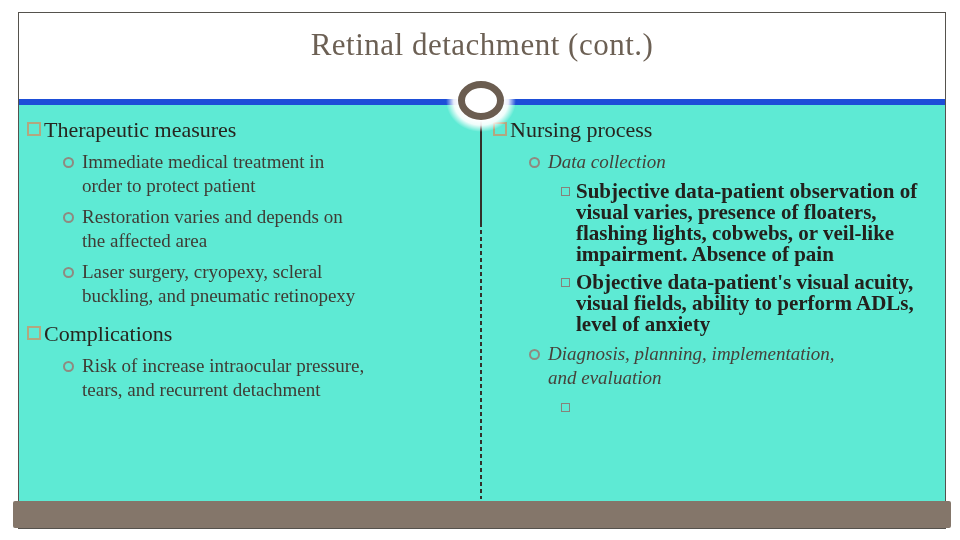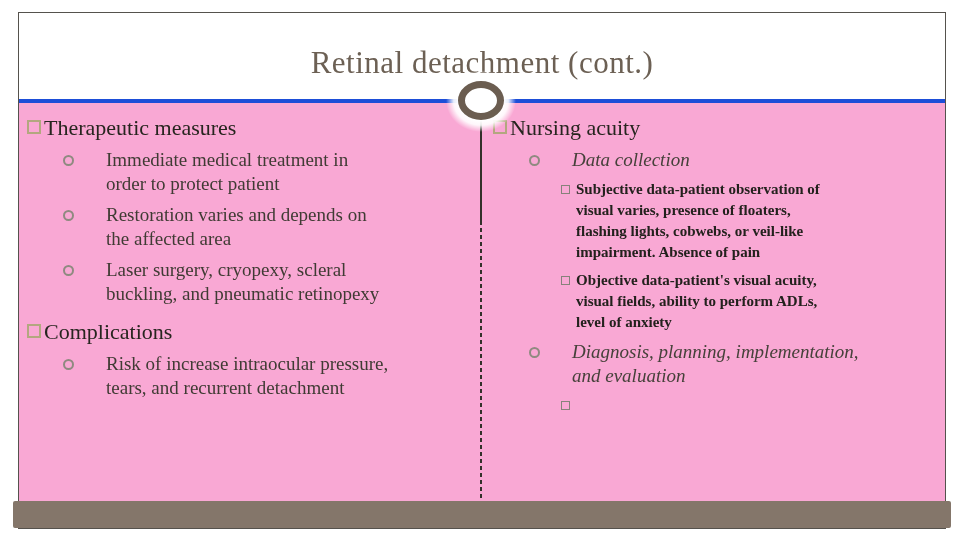--- a/index.html
+++ b/index.html
@@ -12,30 +12,30 @@
   }
   .page { position:absolute; inset:0; background:#ffffff; }
 
   .frame {
     position:absolute; left:18px; top:12px; width:928px; height:517px;
     border:1px solid #55524d; background:#ffffff;
   }
 
   .title-area {
     position:absolute; left:0; top:0; right:0; height:86px;
-    background:#ffffff; display:flex; align-items:center; justify-content:center;
+    background:#ffffff; display:flex; align-items:flex-start; justify-content:center;
   }
   .title {
     font-size:31px; font-weight:normal; color:#6c6054;
     letter-spacing:0.5px; padding-top:14px;
   }
 
   .content {
     position:absolute; left:0; top:86px; right:0; bottom:27px;
-    background:#f9a8d4; border-top:4px solid #1d4ed8;padding-left:16px;
+    background:#5eead4; border-top:6px solid #1d4ed8;padding-left:16px;
   }
 
   
   .divider-solid {
     position:absolute; left:461px; top:16px; width:2px; height:102px;
     background:#33302a;
   }
   .divider-dashed {
     position:absolute; left:461px; top:118px; width:2px; bottom:2px;
     background:repeating-linear-gradient(to bottom,#33302a 0 4px,rgba(0,0,0,0) 4px 7px);
@@ -63,34 +63,34 @@
 
   .section + .section { margin-top:13px; }
 
   .h1row { display:flex; align-items:flex-start; }
   .b1 {
     flex:none; width:14px; height:14px; margin:5px 3px 0 0;
     border:2px solid #b3a77f; background:transparent;
   }
   .h1text { font-size:22px; line-height:26px; color:#27251f; }
 
-  .l2row { display:flex; align-items:flex-start; margin:7px 0 0 36px;gap:24px; }
+  .l2row { display:flex; align-items:flex-start; margin:7px 0 0 36px; }
   .b2 {
     flex:none; width:11px; height:11px; margin:7px 8px 0 0;
     border:2px solid #8f8a80; border-radius:50%;
   }
   .l2text { font-size:19px; line-height:24px; color:#403b34; }
   .col-right .l2text { color:#46413a;font-style:italic; }
 
   .l3row { display:flex; align-items:flex-start; margin:7px 0 0 68px; }
   .b3 {
     flex:none; width:9px; height:9px; margin:6px 6px 0 0;
     border:1.5px solid #87827a;
   }
-  .l3text { font-size:15px; line-height:21px; font-weight:bold; color:#23211d; }
+  .l3text { font-size:21px; line-height:21px; font-weight:bold; color:#23211d; }
 
   .ln { display:block; }
 </style>
 </head>
 <body>
 
 <div class="page">
   <div class="frame">
 
     <div class="title-area">
@@ -145,21 +145,21 @@
           </div>
         </div>
 
       </div>
 
       <div class="col col-right">
 
         <div class="section">
           <div class="h1row">
             <span class="b1"></span>
-            <span class="h1text">Nursing acuity</span>
+            <span class="h1text">Nursing process</span>
           </div>
 
           <div class="l2row">
             <span class="b2"></span>
             <span class="l2text">
               <span class="ln">Data collection</span>
             </span>
           </div>
 
           <div class="l3row">

